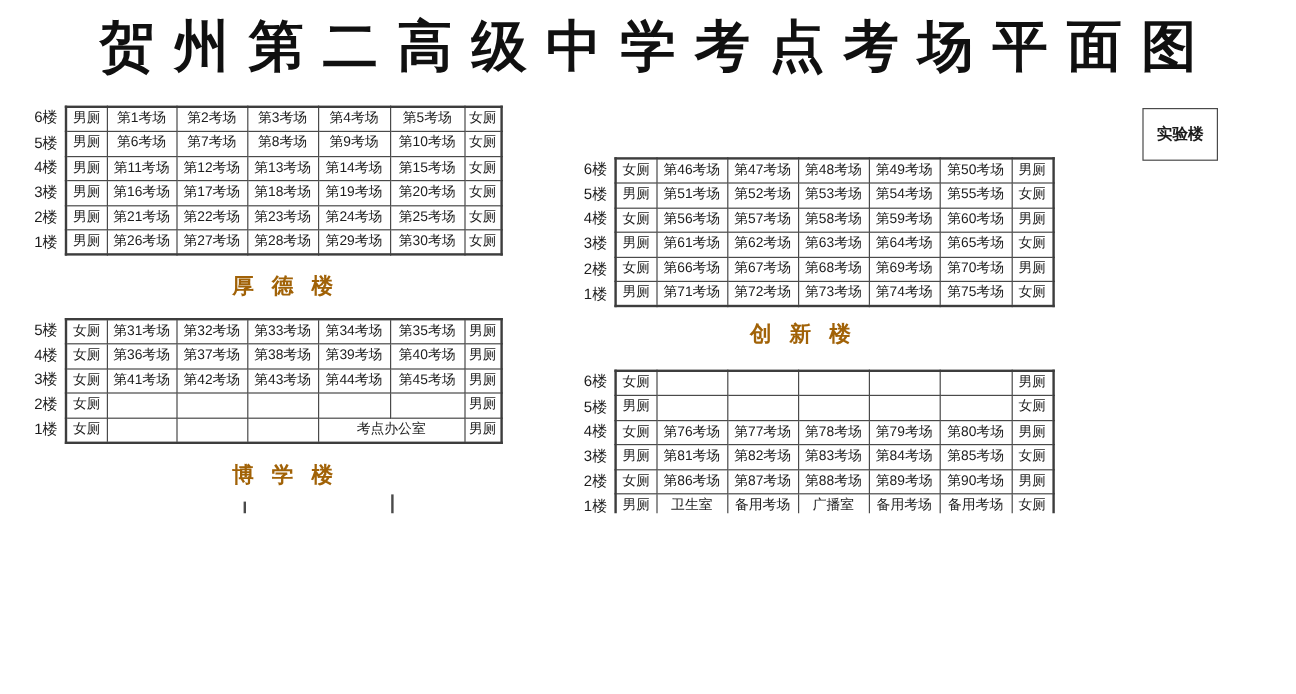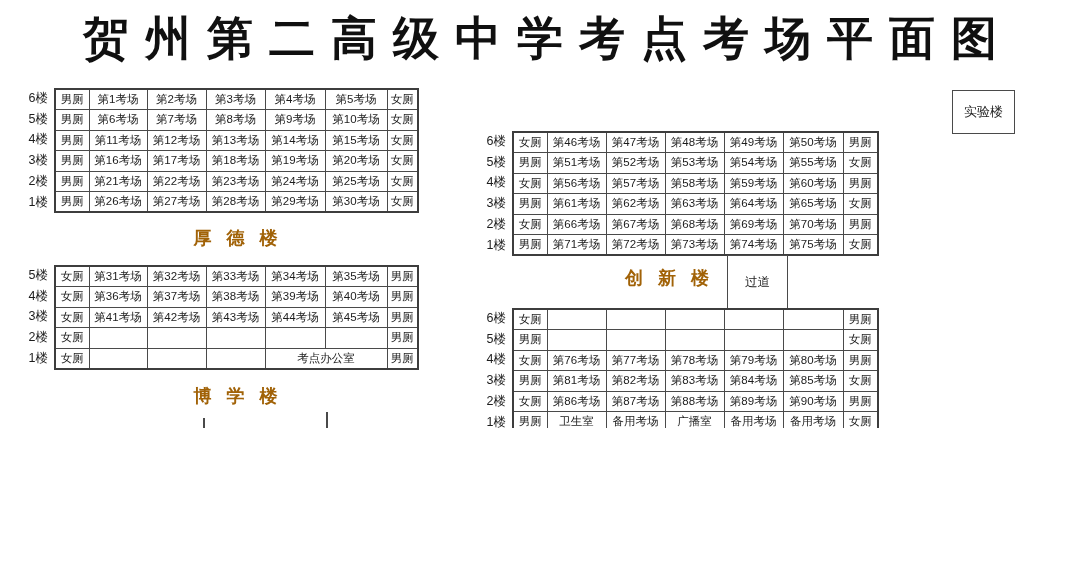--- a/index.html
+++ b/index.html
@@ -253,23 +253,20 @@
             <td>第73考场</td>
             <td>第74考场</td>
             <td>第75考场</td>
             <td>女厕</td>
           </tr>
         </tbody>
     </table>
   </div>
   <div class="building-caption" style="left:512px;top:266px;width:310px;">创新楼</div>
 
-  <div class="box" style="left:727px;top:255px;width:59px;height:53px;font-size:12.5px;">
-    <span>过道</span>
-  </div>
 
   <div class="building" style="left:474px;top:308px;">
     <div class="floor-labels" style="width:32px;">
         <div>6楼</div>
         <div>5楼</div>
         <div>4楼</div>
         <div>3楼</div>
         <div>2楼</div>
         <div>1楼</div>
       </div>
@@ -349,21 +346,21 @@
 
   <div class="box" style="left:147px;top:527px;width:698px;height:31px;font-size:13px;">
     <span>足球场</span>
   </div>
   <div class="hline" style="left:845px;top:527px;width:34px;height:1.7px;"></div>
   <div class="vline" style="left:877px;top:527px;width:1.7px;height:36px;"></div>
 
   <div class="plain-label" style="left:908px;top:536px;width:46px;font-size:14.5px;">校门</div>
   <div class="vline" style="left:982px;top:527px;width:1.7px;height:36px;"></div>
 
-  <div class="box" style="left:952px;top:90px;width:61px;height:42px;font-size:13px;">
+  <div class="box" style="left:952px;top:90px;width:61px;height:42px;font-size:13px;font-weight:bold;">
     <span>实验楼</span>
   </div>
   <div class="box" style="left:960px;top:432px;width:44px;height:42px;font-size:12.5px;text-align:center;">
     <span class="wrap-cjk" style="width:27px;">羽毛球场</span>
   </div>
   <div class="box" style="left:1002px;top:483px;width:42px;height:45px;font-size:12.5px;">
     <span class="wrap-cjk" style="width:13px;line-height:1.15;">篮球场</span>
   </div>
 
 </div>

